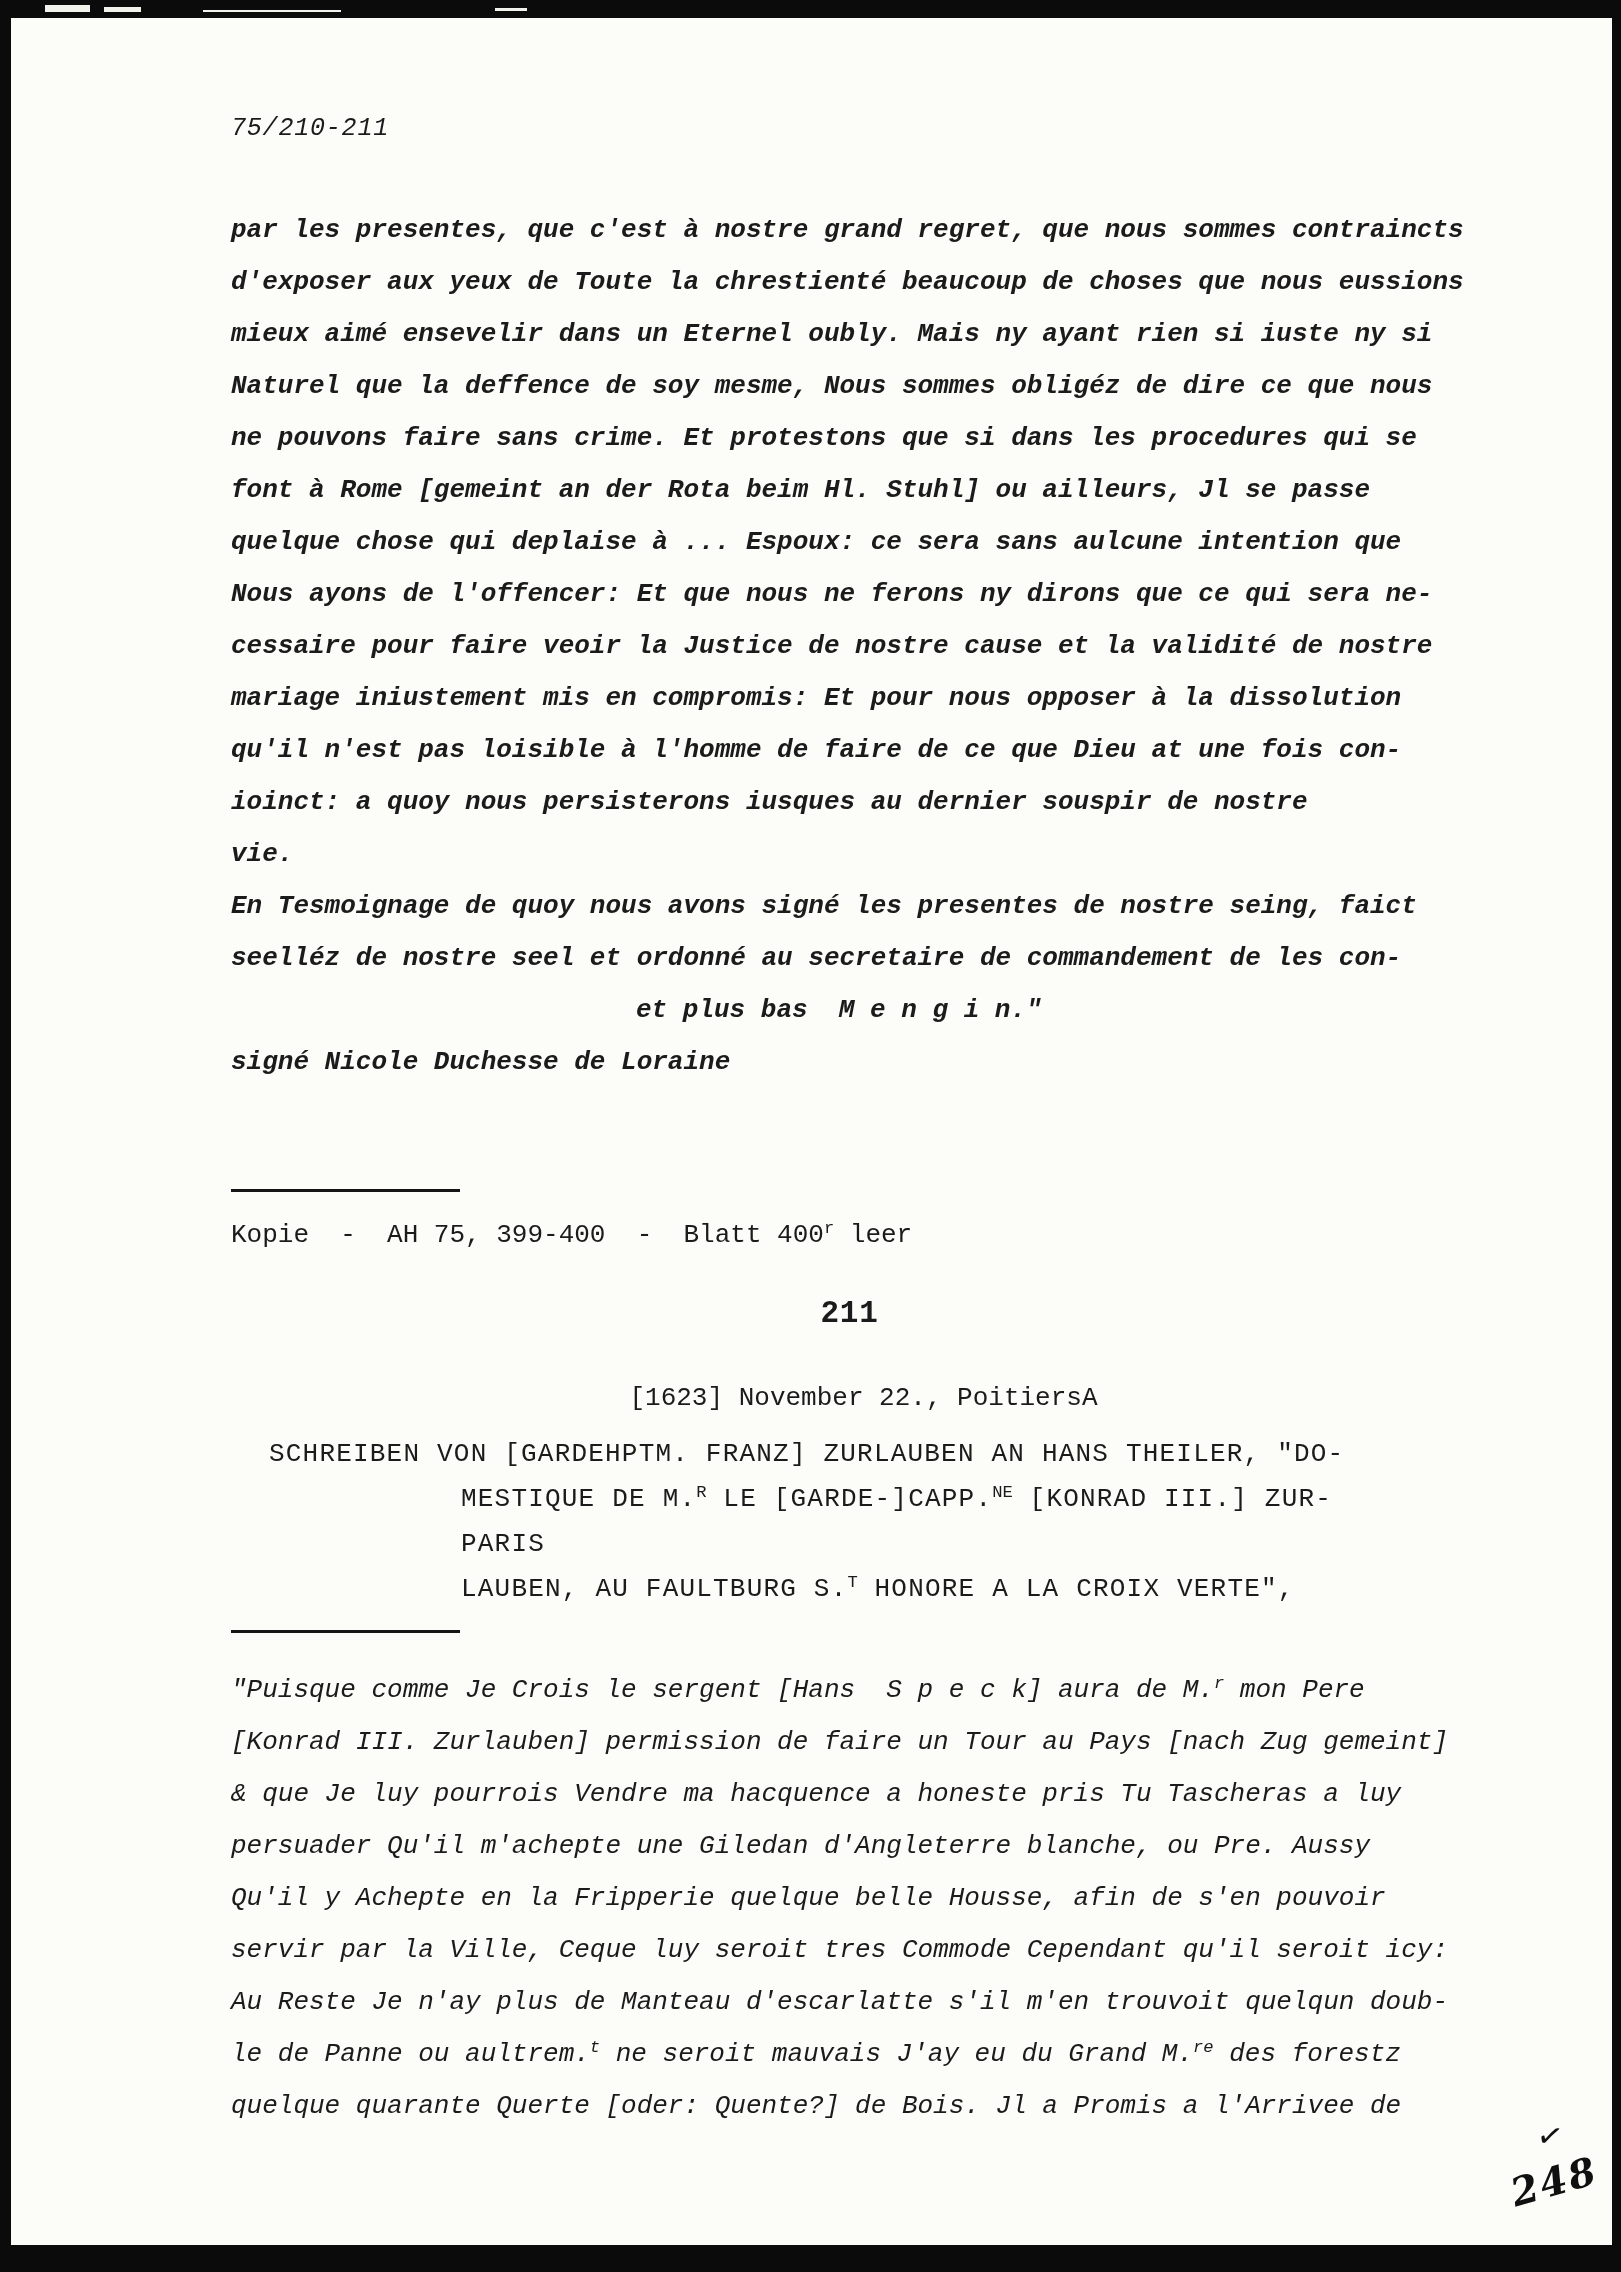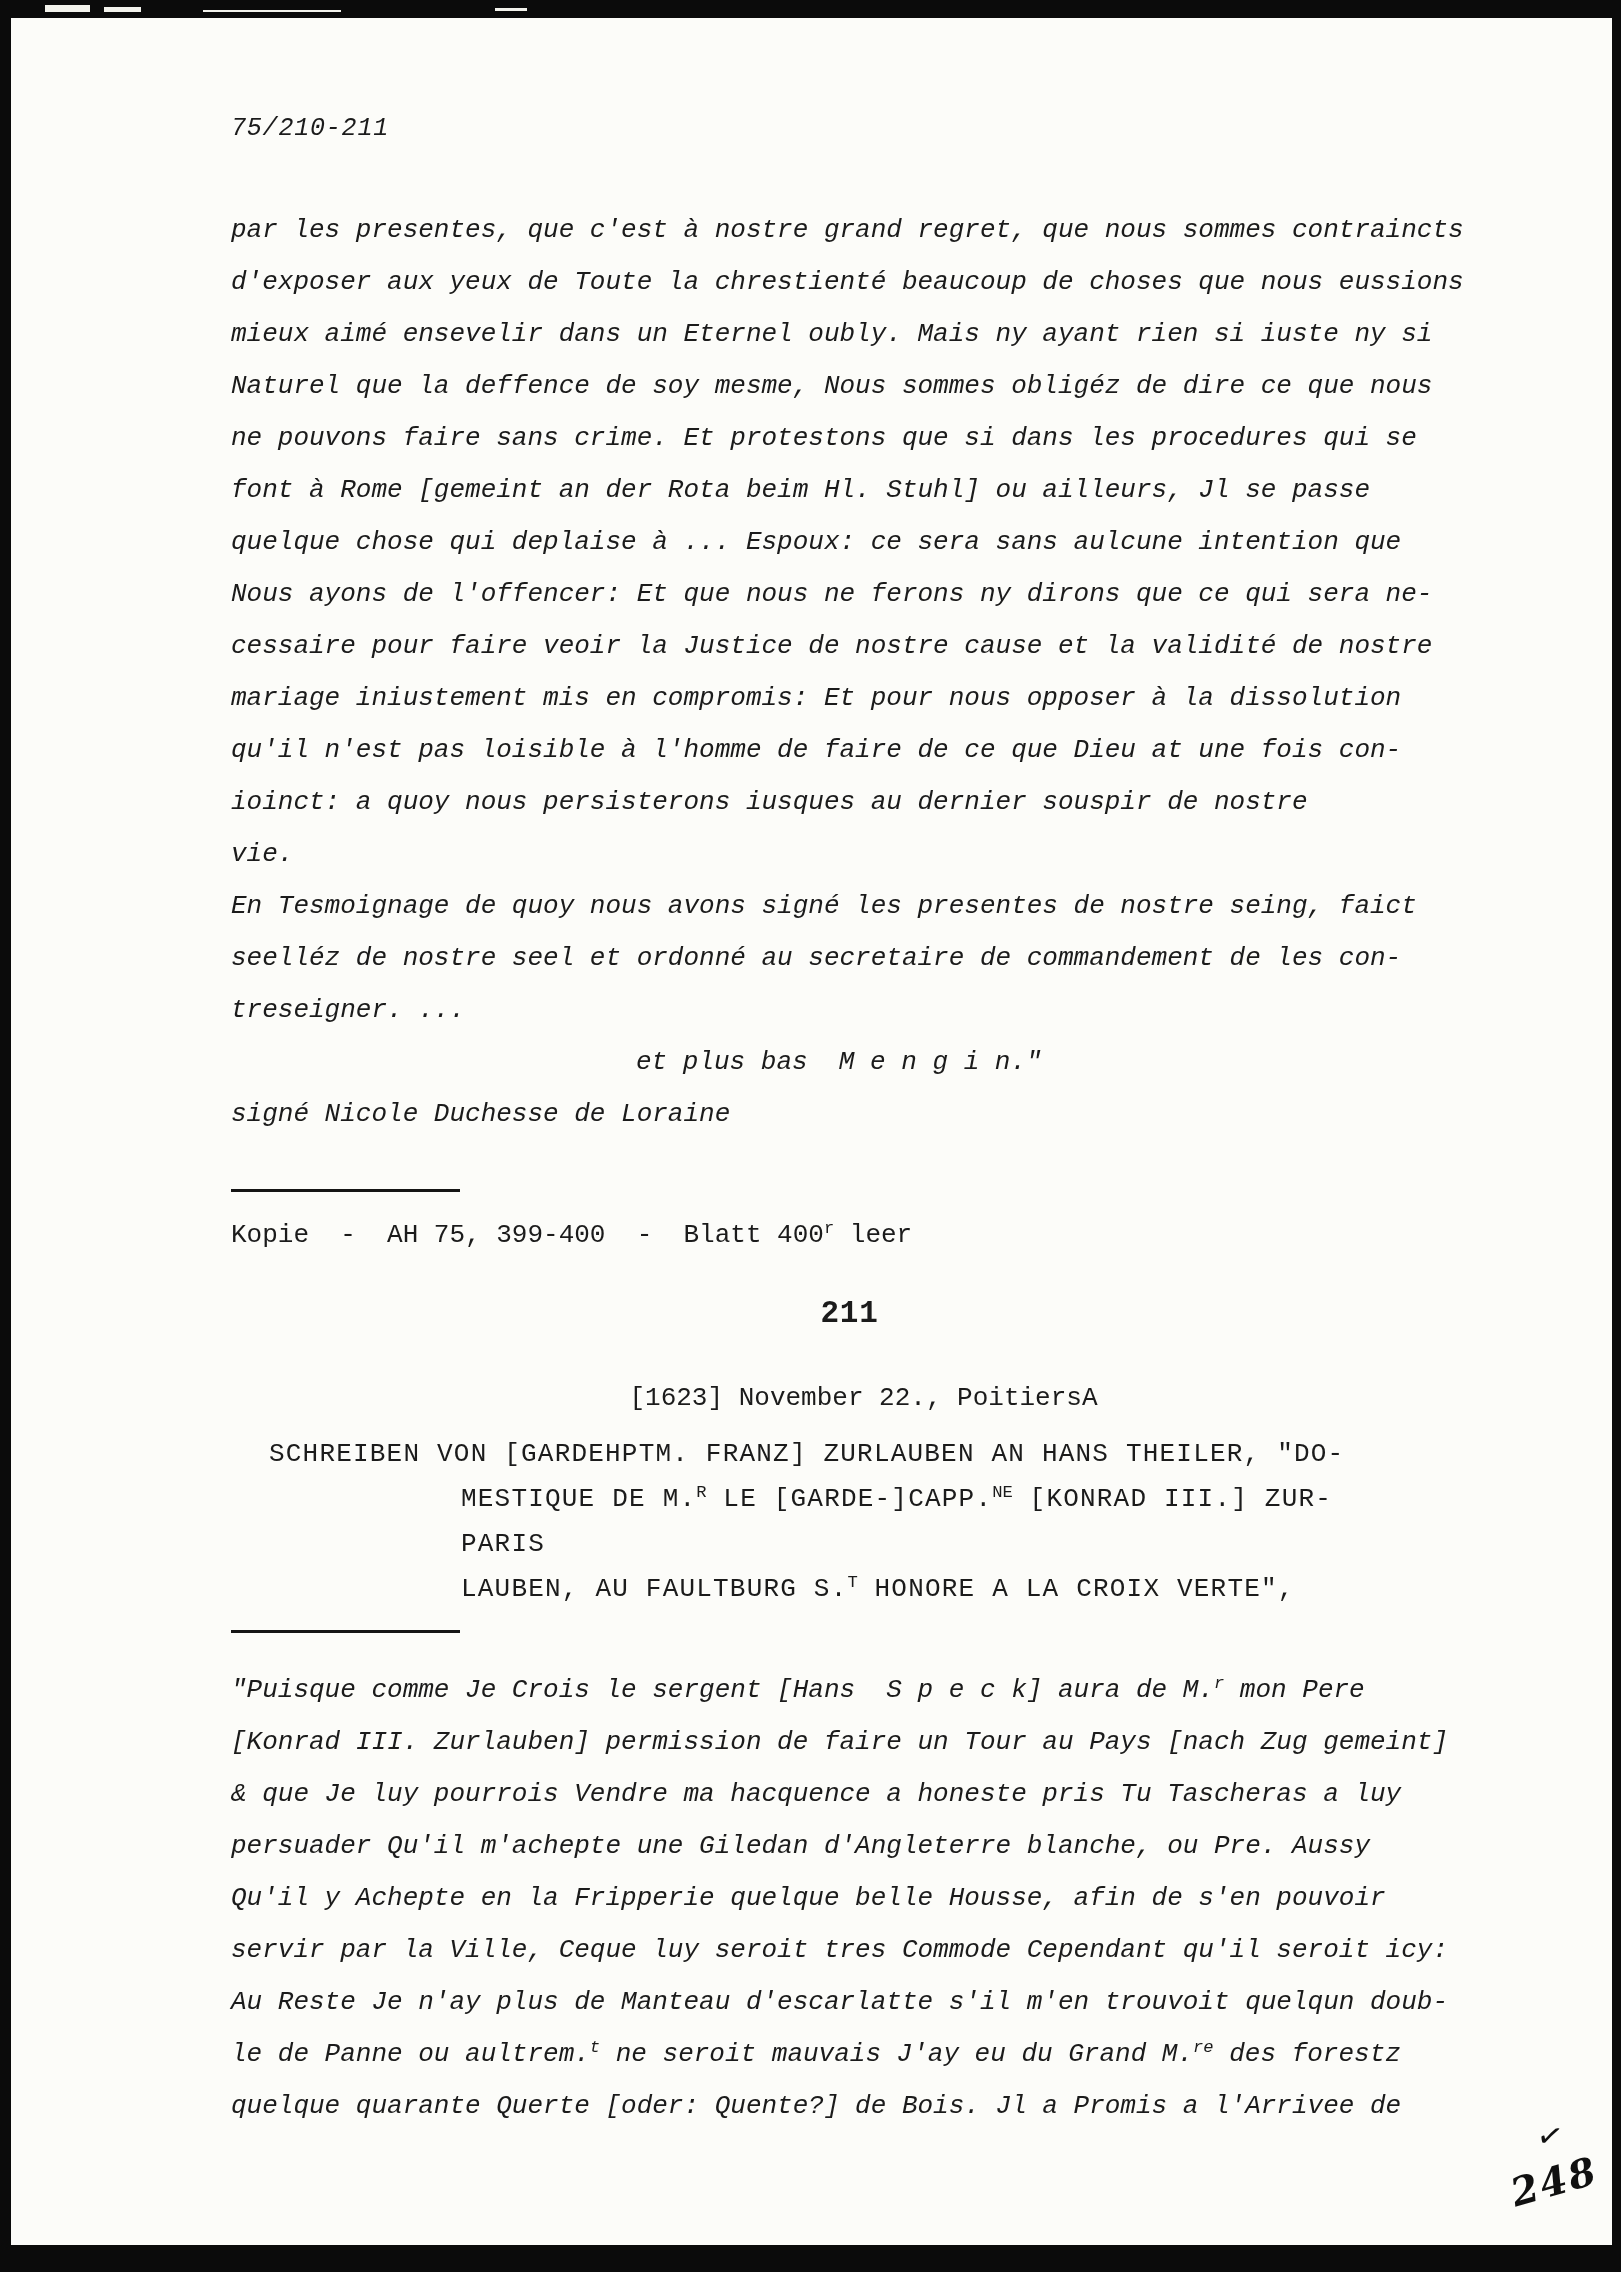--- a/index.html
+++ b/index.html
@@ -21,21 +21,21 @@
   .folio {
     position: absolute; left: 231px; top: 114px;
     font-size: 25px; font-style: italic; letter-spacing: 0.8px;
     white-space: pre;
   }
 
   .block { position: absolute; left: 231px; }
   .line  { white-space: pre; font-size: 26px; line-height: 52px; height: 52px; }
   .italic { font-style: italic; }
 
-  .q1 { top: 204px; }
+  .q1 { top: 204px; font-weight: bold; }
   .q1-final { margin-left: 405px; }
 
   .rule { position: absolute; left: 231px; width: 229px; height: 3.2px; background: #151515; }
   .rule1 { top: 1189px; }
   .rule2 { top: 1630px; }
 
   .kopie {
     position: absolute; left: 231px; top: 1213px;
     font-size: 26px; white-space: pre; line-height: 45px;
   }
@@ -99,21 +99,20 @@
   <div class="line">font à Rome [gemeint an der Rota beim Hl. Stuhl] ou ailleurs, Jl se passe</div>
   <div class="line">quelque chose qui deplaise à ... Espoux: ce sera sans aulcune intention que</div>
   <div class="line">Nous ayons de l'offencer: Et que nous ne ferons ny dirons que ce qui sera ne-</div>
   <div class="line">cessaire pour faire veoir la Justice de nostre cause et la validité de nostre</div>
   <div class="line">mariage iniustement mis en compromis: Et pour nous opposer à la dissolution</div>
   <div class="line">qu'il n'est pas loisible à l'homme de faire de ce que Dieu at une fois con-</div>
   <div class="line">ioinct: a quoy nous persisterons iusques au dernier souspir de nostre</div>
   <div class="line">vie.</div>
   <div class="line">En Tesmoignage de quoy nous avons signé les presentes de nostre seing, faict</div>
   <div class="line">seelléz de nostre seel et ordonné au secretaire de commandement de les con-</div>
-  <div class="line">treseigner. ...</div>
   <div class="line q1-final">et plus bas  M e n g i n."</div>
   <div class="line">signé Nicole Duchesse de Loraine</div>
 </div>
 
 <div class="rule rule1"></div>
 
 <div class="kopie"><span>Kopie  -  AH 75, 399-400  -  Blatt 400</span><span class="sup">r</span><span> leer</span></div>
 
 <div class="entry-number">211</div>
 

